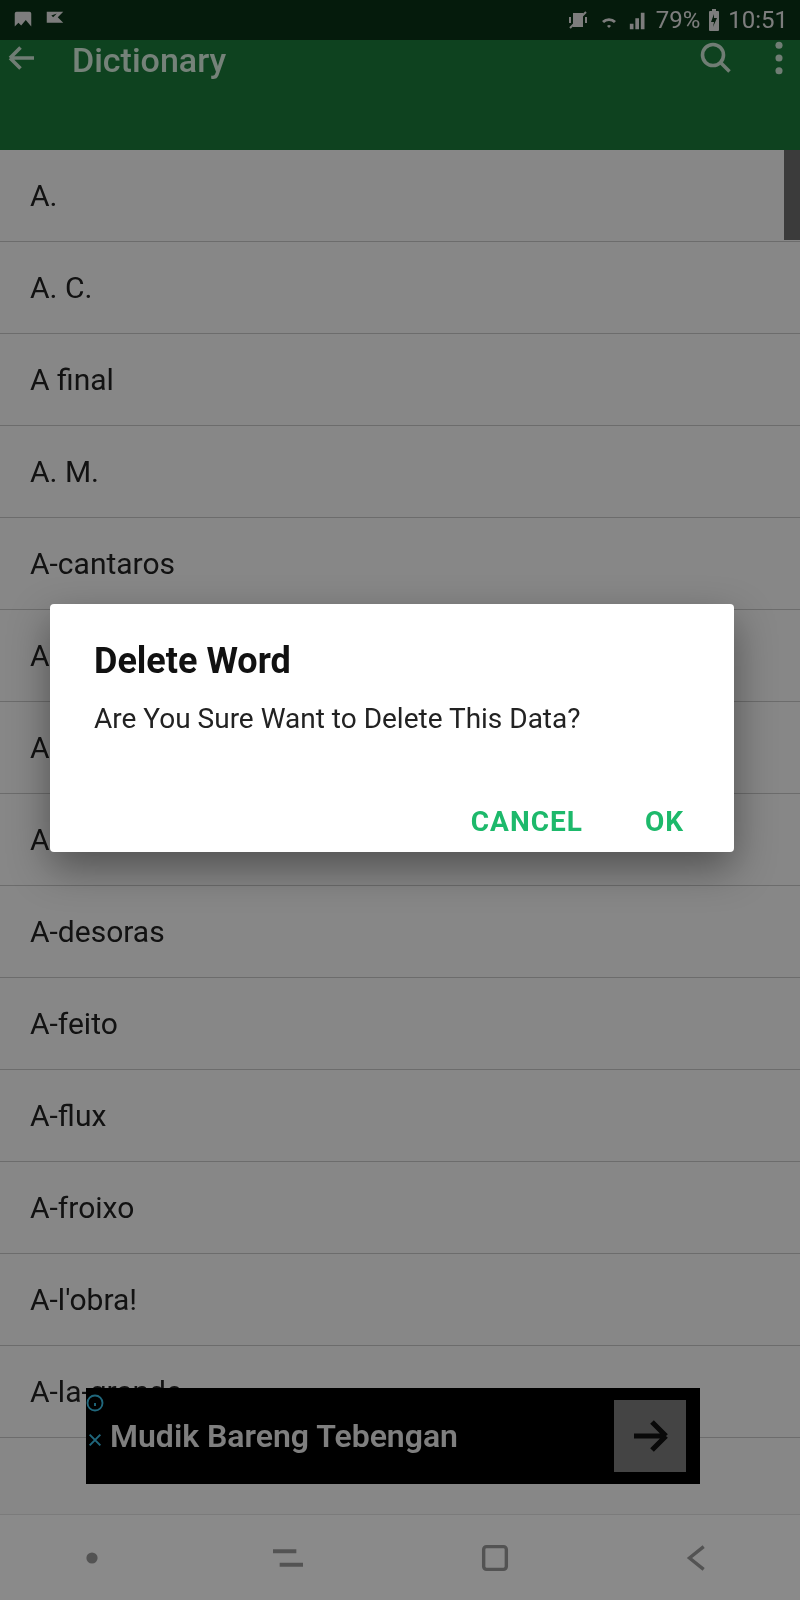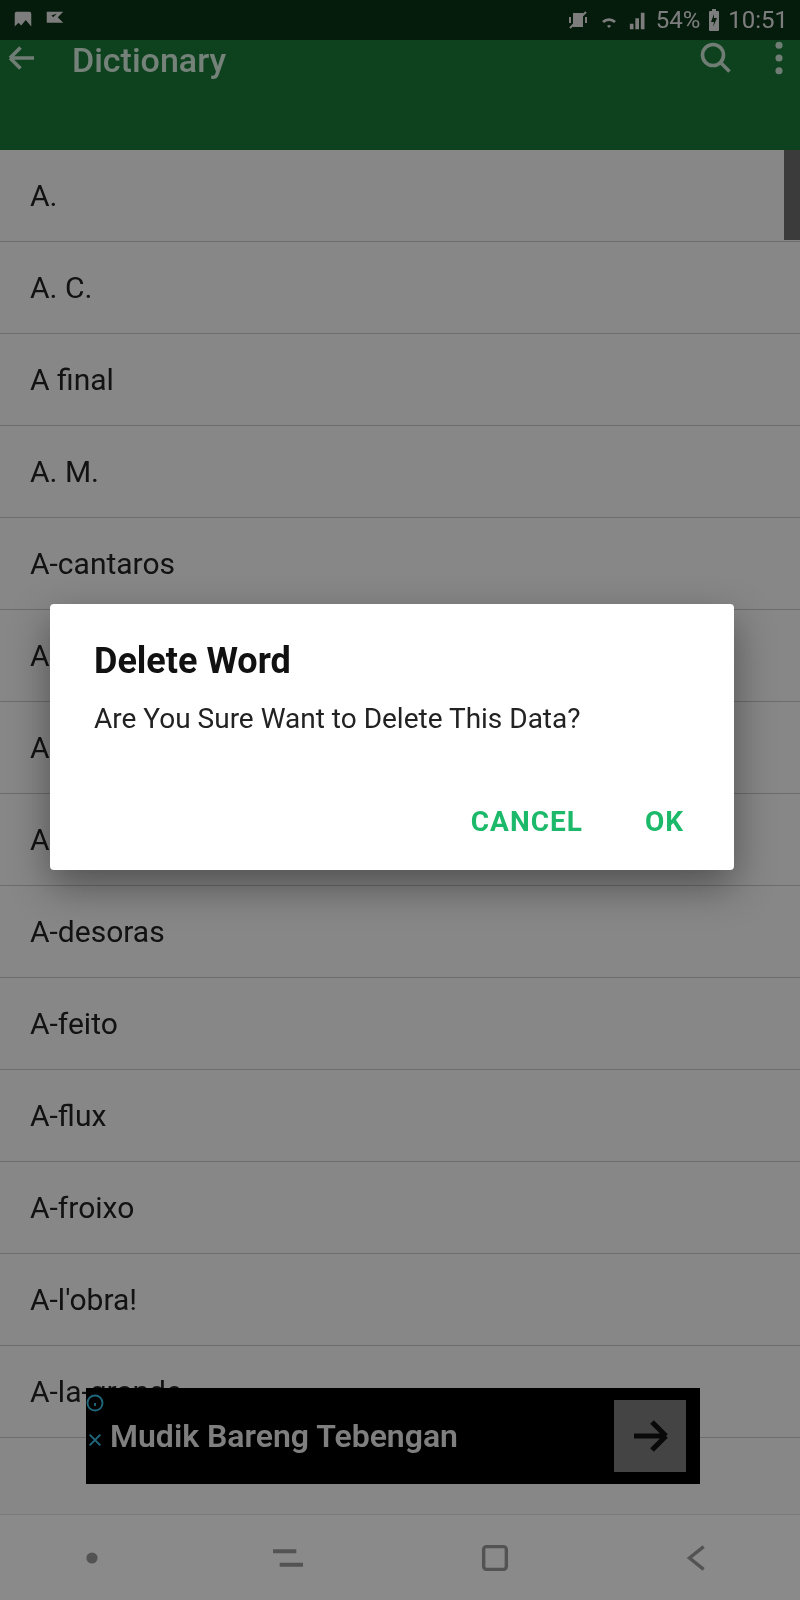--- a/index.html
+++ b/index.html
@@ -43,21 +43,21 @@
     position: absolute; bottom: 0; left: 0; right: 0; height: 86px;
     background: #fff; display: flex; align-items: center; justify-content: space-around;
     border-top: 1px solid #e4e4e4;
   }
   .nav-btn { color: #888; }
   .scrim {
     position: absolute; inset: 0; background: rgba(0,0,0,0.46);
   }
   .dialog {
     position: absolute; left: 50px; right: 66px; top: 604px;
-    background: #fff; border-radius: 4px; padding: 36px 44px 32px 44px;
+    background: #fff; border-radius: 4px; padding: 36px 44px 14px 44px;
     box-shadow: 0 16px 40px rgba(0,0,0,0.4);
   }
   .dialog-title { font-size: 36px; font-weight: 700; color: #111; }
   .dialog-msg { font-size: 28px; color: #222; margin-top: 20px; }
   .dialog-actions {
     display: flex; justify-content: flex-end; gap: 62px;
     margin-top: 70px; padding-right: 6px;
   }
   .dialog-btn { font-size: 28px; font-weight: 700; color: #1db96b; letter-spacing: 1px; }
   .scroll-ind { position:absolute; right:0; top:150px; width:16px; height:90px; background:#6e6e6e; }
@@ -89,21 +89,21 @@
     <span class="icon">
       <svg width="26" height="24" viewBox="0 0 24 24" fill="#e8e8e8">
           <path d="M12 20l-2-2a3 3 0 014 0zm-5-5l-2-2a10 10 0 0114 0l-2 2a7 7 0 00-10 0z"></path>
         </svg>
     </span>
     <span class="icon">
       <svg width="22" height="22" viewBox="0 0 24 24" fill="#e8e8e8">
           <path d="M2 22h4v-6H2zm6 0h4V10H8zm6 0h4V4h-4z"></path>
         </svg>
     </span>
-    <span>54%</span>
+    <span>79%</span>
     <span class="icon">
       <svg width="16" height="24" viewBox="0 0 12 24" fill="#e8e8e8">
           <rect x="1" y="3" width="10" height="20" rx="1"></rect>
           <rect x="4" y="1" width="4" height="2"></rect>
           <path fill="#0a3317" d="M6 6l-3 8h3l-1 5 4-9H6z"></path>
         </svg>
     </span>
     <span>10:51</span>
   </div>
 </div>

